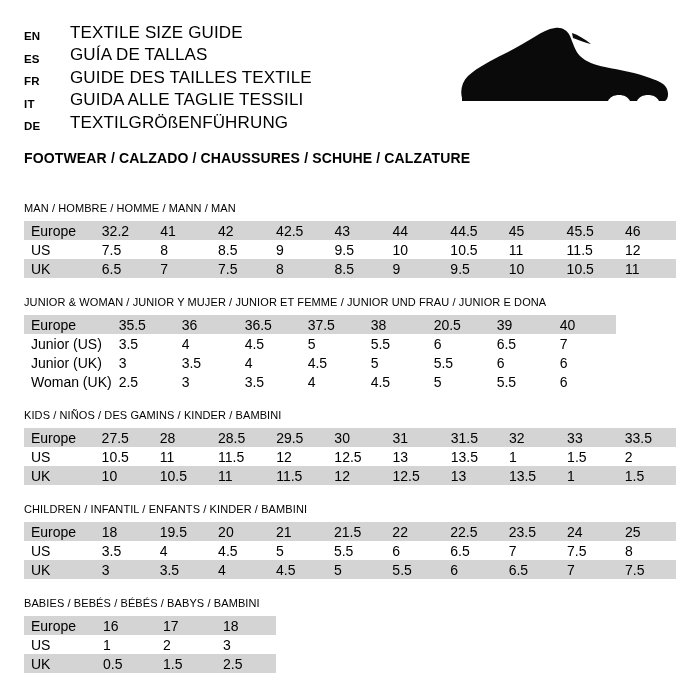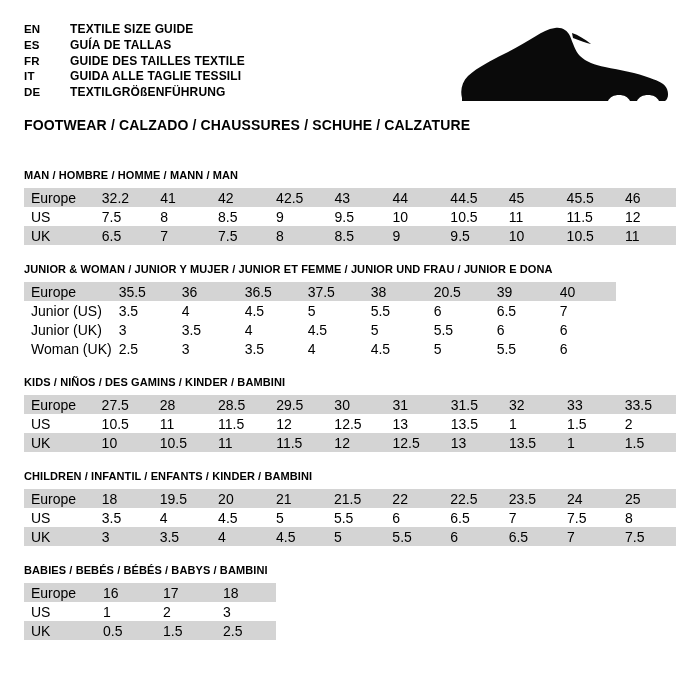--- a/index.html
+++ b/index.html
@@ -25,33 +25,33 @@
   
   .header {
     position: relative;
     padding: 22px 24px 0 24px;
   }
   .lang-rows {
     width: 430px;
   }
   .lang-row {
     display: flex;
-    align-items: flex-start;
+    align-items: flex-end;
     line-height: 1.32;
   }
   .lang-code {
     width: 46px;
     flex: 0 0 46px;
     font-size: 11.5px;
     font-weight: bold;
     letter-spacing: .2px;
   }
   .lang-title {
-    font-size: 12px;
-    font-weight: bold;
+    font-size: 17px;
+    font-weight: normal;
     letter-spacing: .15px;
   }
   .footwear-line {
     margin-top: 16px;
     font-size: 14px;
     font-weight: bold;
     letter-spacing: .15px;
   }
 
   
@@ -66,21 +66,21 @@
   
   .content {
     padding: 0 24px;
     margin-top: 36px;
   }
   .section {
     margin-bottom: 18px;
   }
   .section-title {
     font-size: 11px;
-    font-weight: bold;
+    font-weight: normal;
     letter-spacing: .1px;
     margin-bottom: 7px;
   }
   table.size-table {
     border-collapse: collapse;
     table-layout: fixed;
     font-size: 14px;
   }
   table.size-table td {
     height: 19px;

